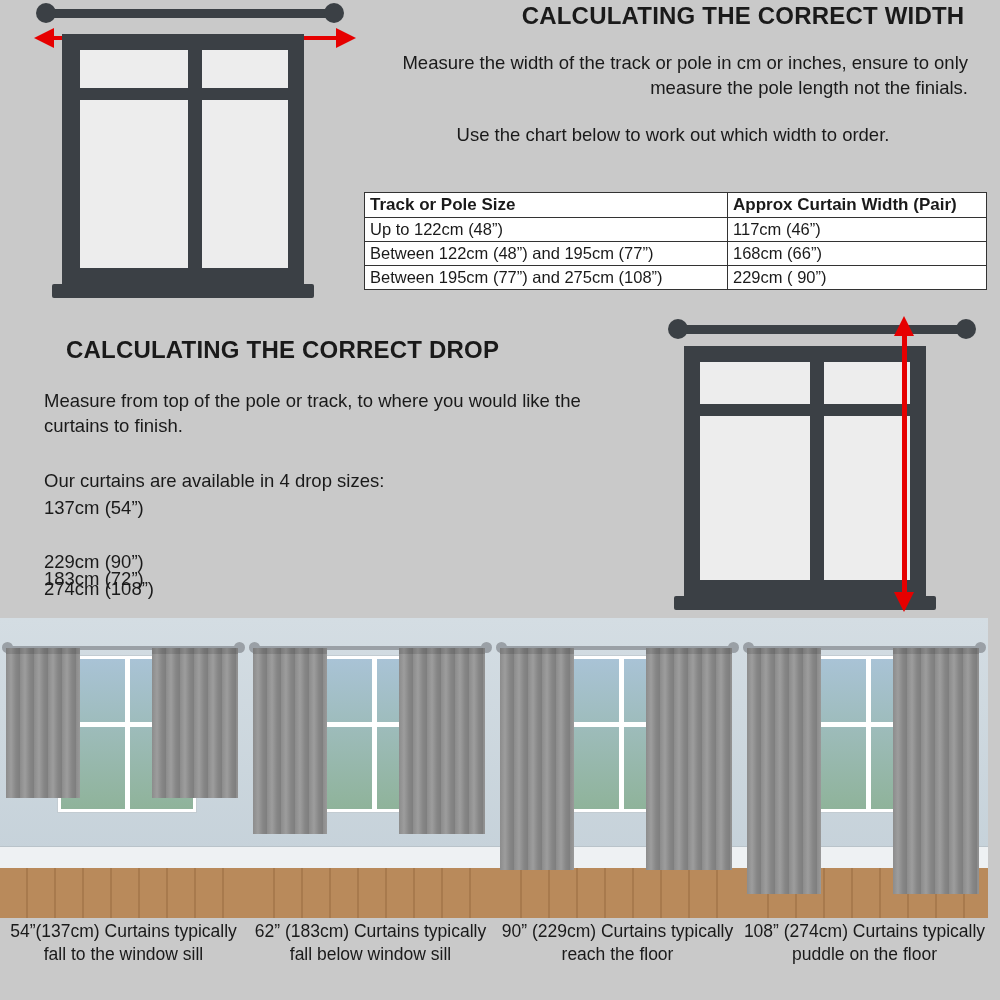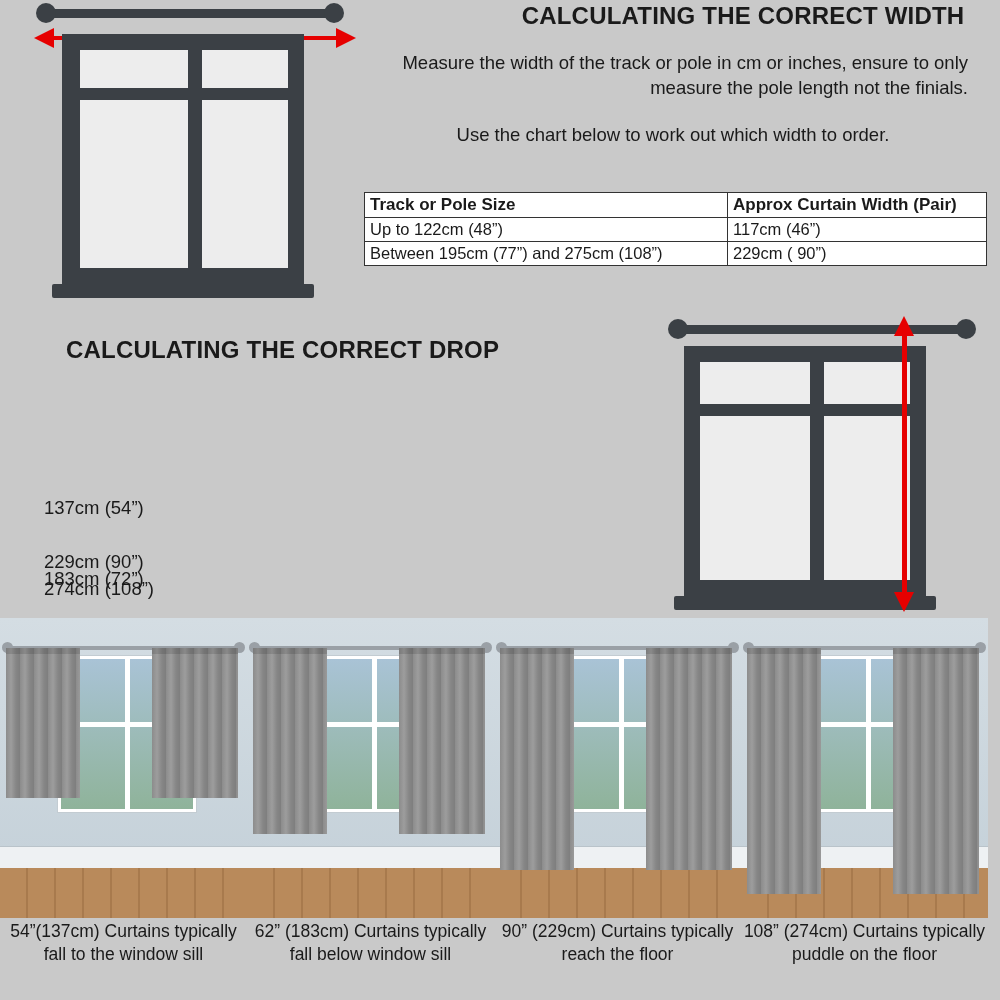--- a/index.html
+++ b/index.html
@@ -99,27 +99,33 @@
         <th>Track or Pole Size</th>
         <th>Approx Curtain Width (Pair)</th>
       </tr>
     </thead>
     <tbody>
       <tr>
         <td>Up to 122cm (48”)</td>
         <td>117cm (46”)</td>
       </tr>
       <tr>
+        <td>Between 122cm (48”) and 195cm (77”)</td>
+        <td>168cm (66”)</td>
+      </tr>
+      <tr>
         <td>Between 195cm (77”) and 275cm (108”)</td>
         <td>229cm ( 90”)</td>
       </tr>
     </tbody>
   </table>
 
   <div class="h-title" style="left:44px;top:336px;width:560px;margin-left:22px;">CALCULATING THE CORRECT DROP</div>
+  <div class="para" style="left:44px;top:388px;width:580px;">Measure from top of the pole or track, to where you would like the curtains to finish.</div>
+  <div class="para" style="left:44px;top:468px;width:560px;">Our curtains are available in 4 drop sizes:</div>
   <div class="para" style="left:44px;top:495px;">137cm (54”)</div>
   <div class="para" style="left:44px;top:522px;margin-top:44px;">183cm (72”)</div>
   <div class="para" style="left:44px;top:549px;">229cm (90”)</div>
   <div class="para" style="left:44px;top:576px;">274cm (108”)</div>
 
   <div class="window-wrap" style="left:652px;top:316px;width:330px;height:300px;">
     <div class="pole" style="left:24px;top:9px;width:290px;"></div>
     <div class="pole-end" style="left:16px;top:3px;"></div>
     <div class="pole-end" style="left:304px;top:3px;"></div>
 

